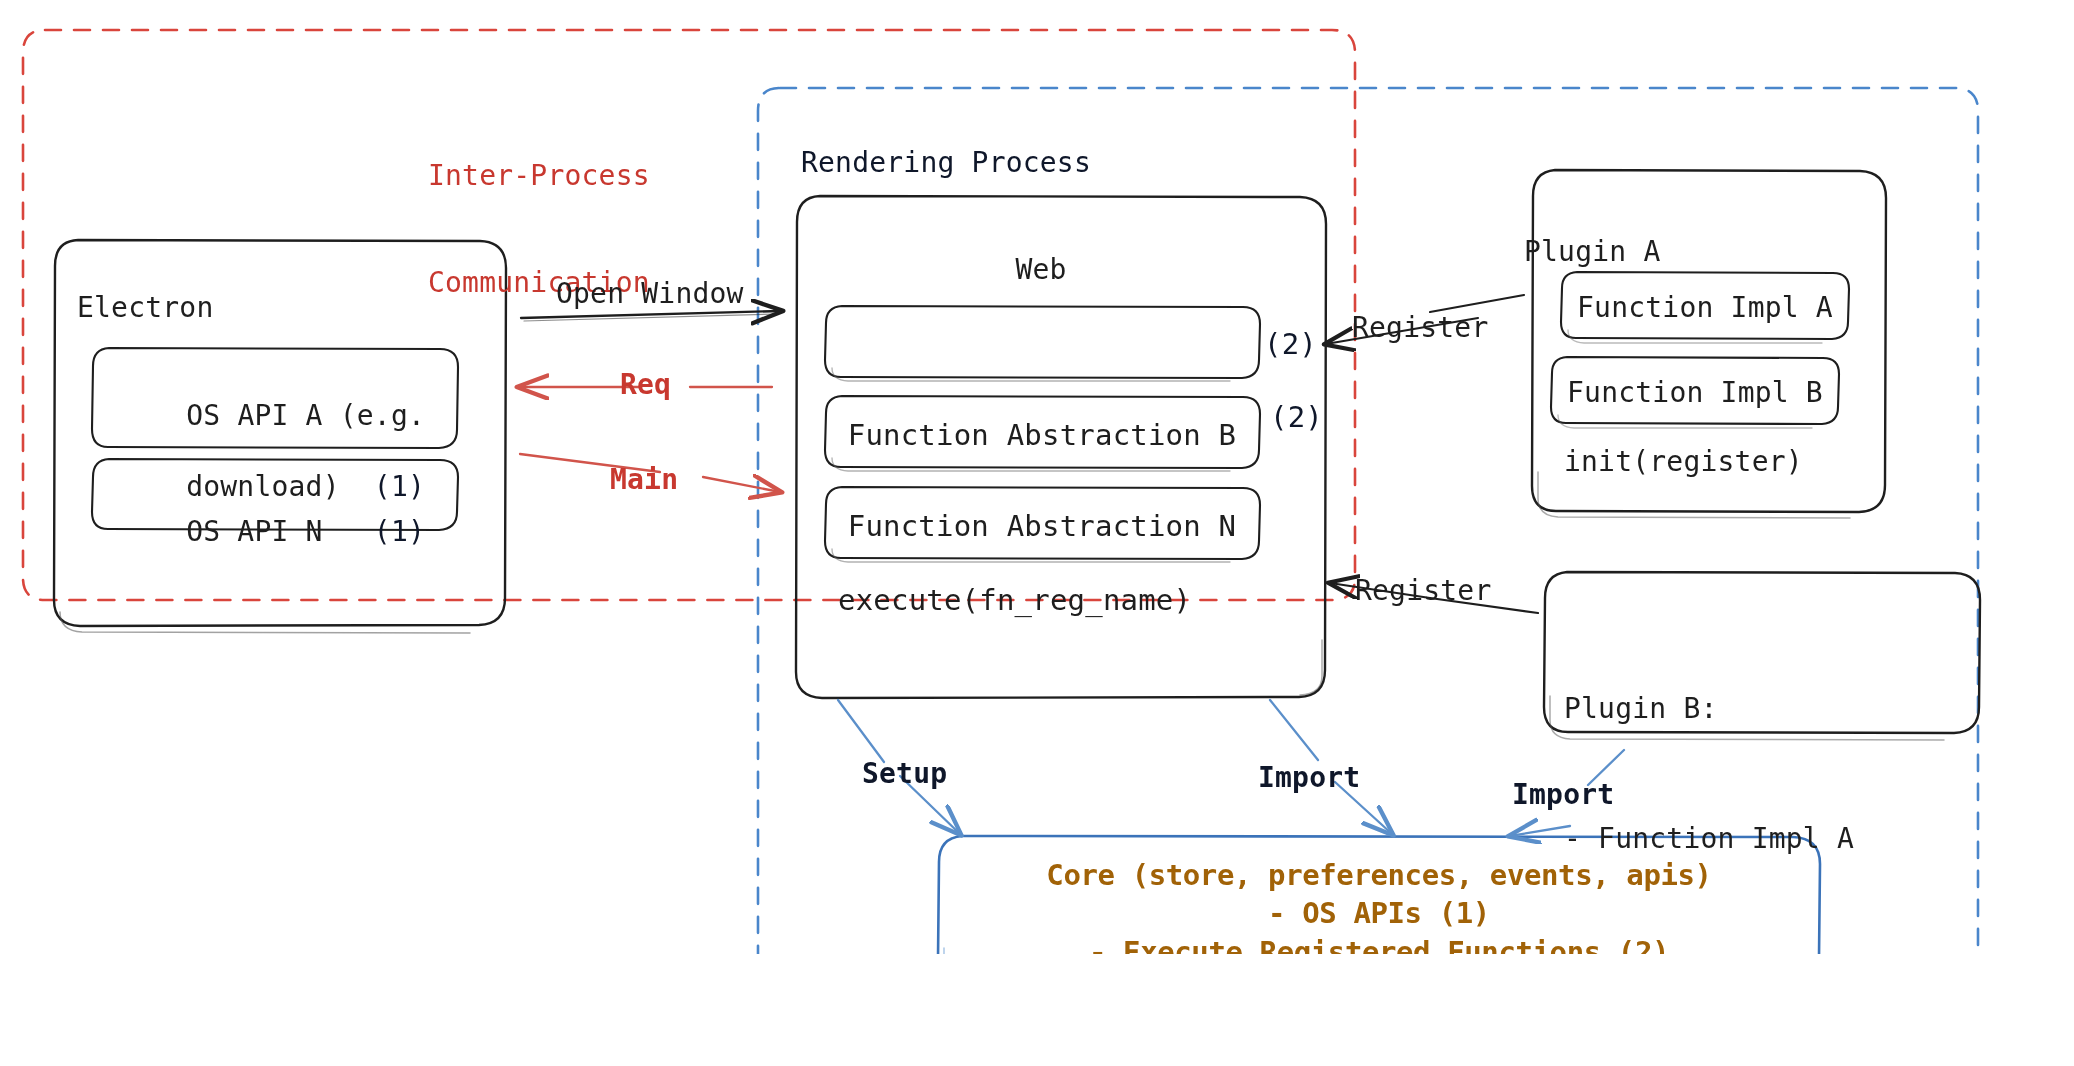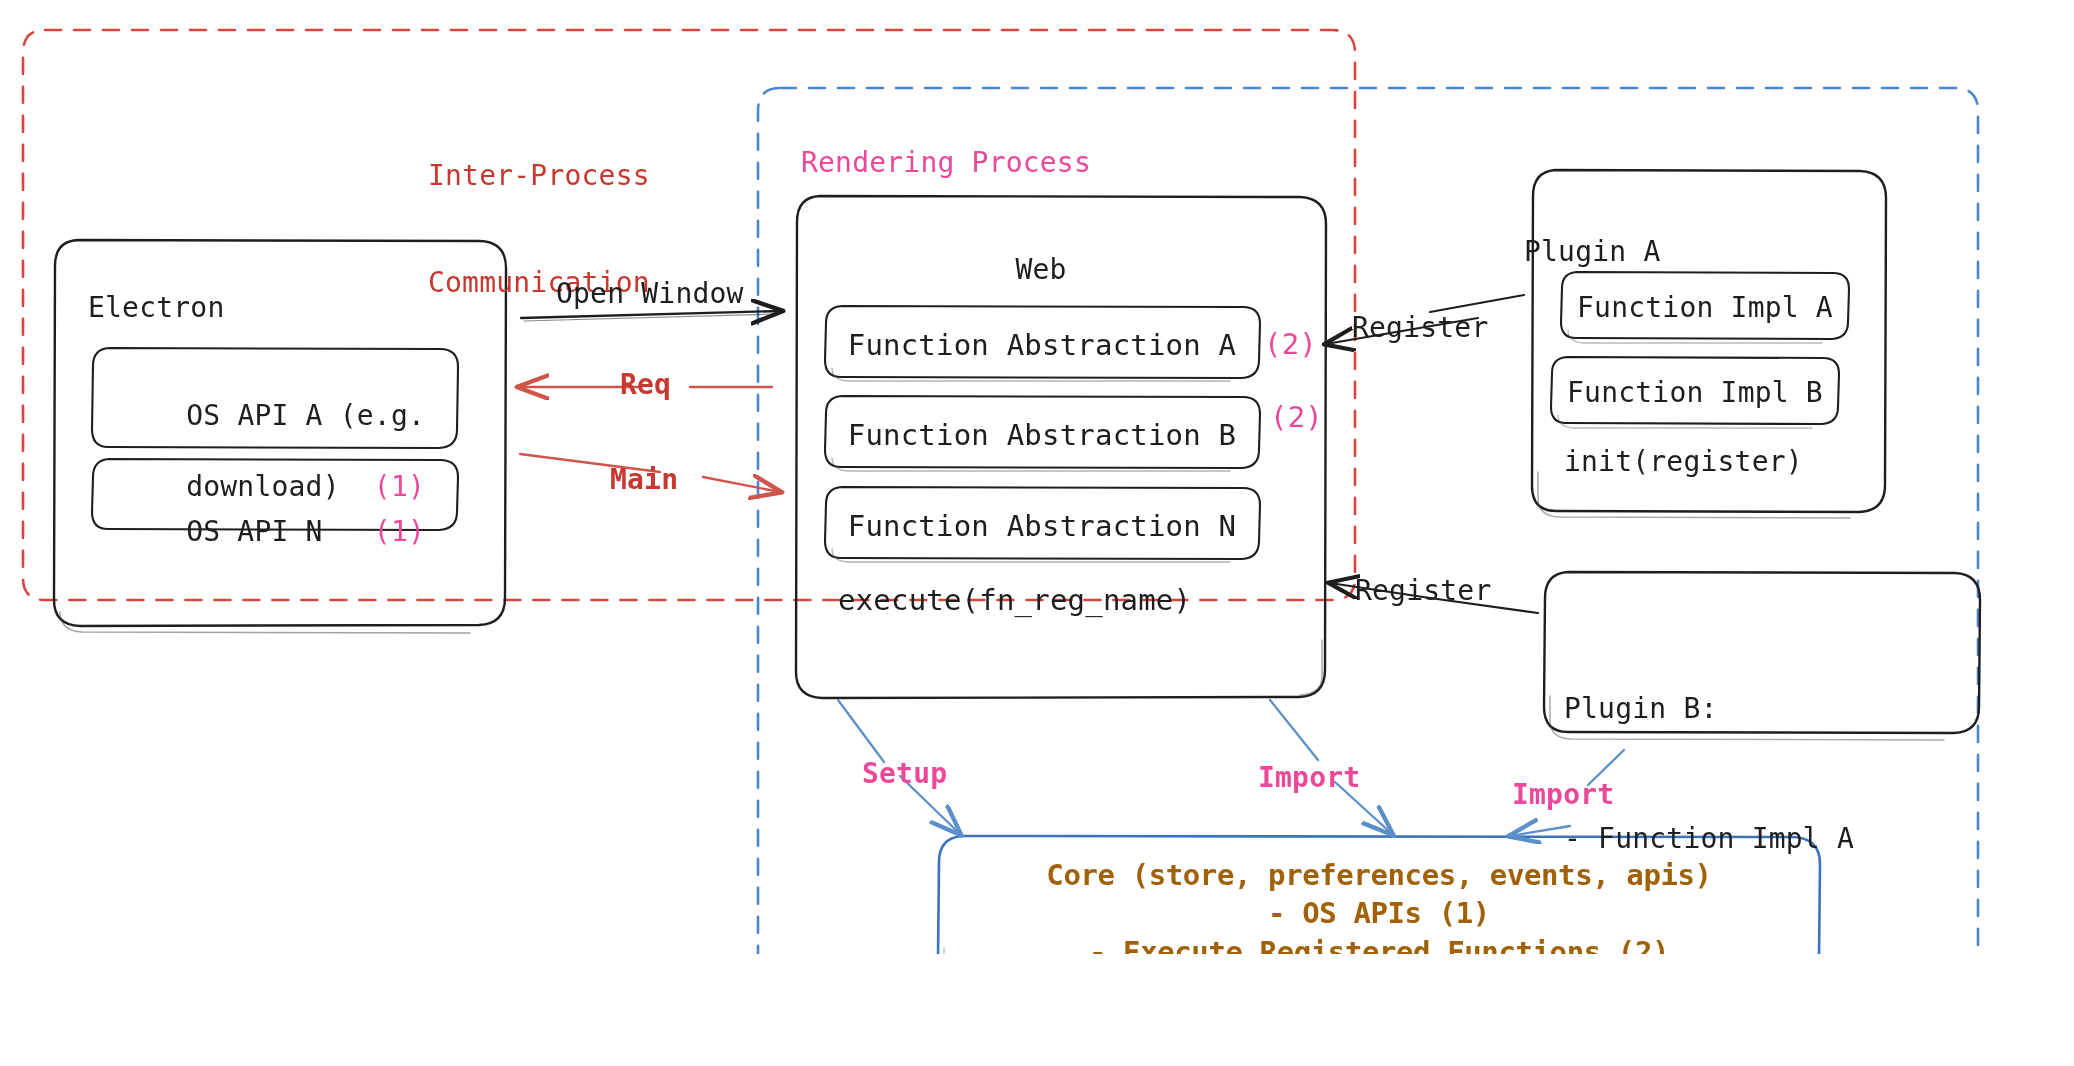--- a/index.html
+++ b/index.html
@@ -23,21 +23,21 @@
   }
   .lbl {
     position: absolute;
     white-space: pre;
     font-family: "DejaVu Sans Mono", "Liberation Mono", monospace;
     color: #1e1e1e;
     line-height: 1.28;
     letter-spacing: 0.2px;
   }
   .ctr { text-align: center; }
-  .blue { color: #ec4899; }
+  .blue { color: #0f172a; }
   .red  { color: #c8382f; }
   .t28 { font-size: 28px; }
   .t29 { font-size: 29px; }
   .bold { font-weight: bold; }
   .core-txt {
     font-family: "DejaVu Sans Mono", "Liberation Mono", monospace;
     font-weight: bold;
     font-size: 29px;
     color: #a16207;
     line-height: 1.32;
@@ -171,34 +171,33 @@
 
   </svg>
 
   <div class="lbl t28 red" style="left:428px; top:86px; width:260px;">
     <div>Inter-Process</div>
     <div>Communication</div>
   </div>
 
   <div class="lbl t28 blue" style="left:801px; top:145px;">Rendering Process</div>
 
-  <div class="lbl t28" style="left:88px; top:290px;">Electron</div>
+  <div class="lbl t28" style="left:77px; top:290px;">Electron</div>
 
   <div class="lbl t28 ctr" style="left:94px; top:362px; width:355px;">
     <span>OS API A (e.g.</span><br>
     <span>download)</span><span class="blue">  </span><span class="blue">(1)</span>
   </div>
 
   <div class="lbl t28 ctr" style="left:94px; top:478px; width:355px;">
     <span>OS API N</span><span>   </span><span class="blue">(1)</span>
   </div>
 
   <div class="lbl t28 ctr" style="left:826px; top:252px; width:430px;">Web</div>
 
-  <div class="lbl t29 ctr" style="left:832px; top:327px; width:420px;">Function Abstraction A</div>
   <div class="lbl t29 blue" style="left:1264px; top:326px;">(2)</div>
 
   <div class="lbl t29 ctr" style="left:832px; top:417px; width:420px;">Function Abstraction B</div>
   <div class="lbl t29 blue" style="left:1270px; top:399px;">(2)</div>
 
   <div class="lbl t29 ctr" style="left:832px; top:508px; width:420px;">Function Abstraction N</div>
 
   <div class="lbl t29" style="left:838px; top:582px;">execute(fn_reg_name)</div>
 
   <div class="lbl t28" style="left:1524px; top:217px;margin-top:17px;">Plugin A</div>

